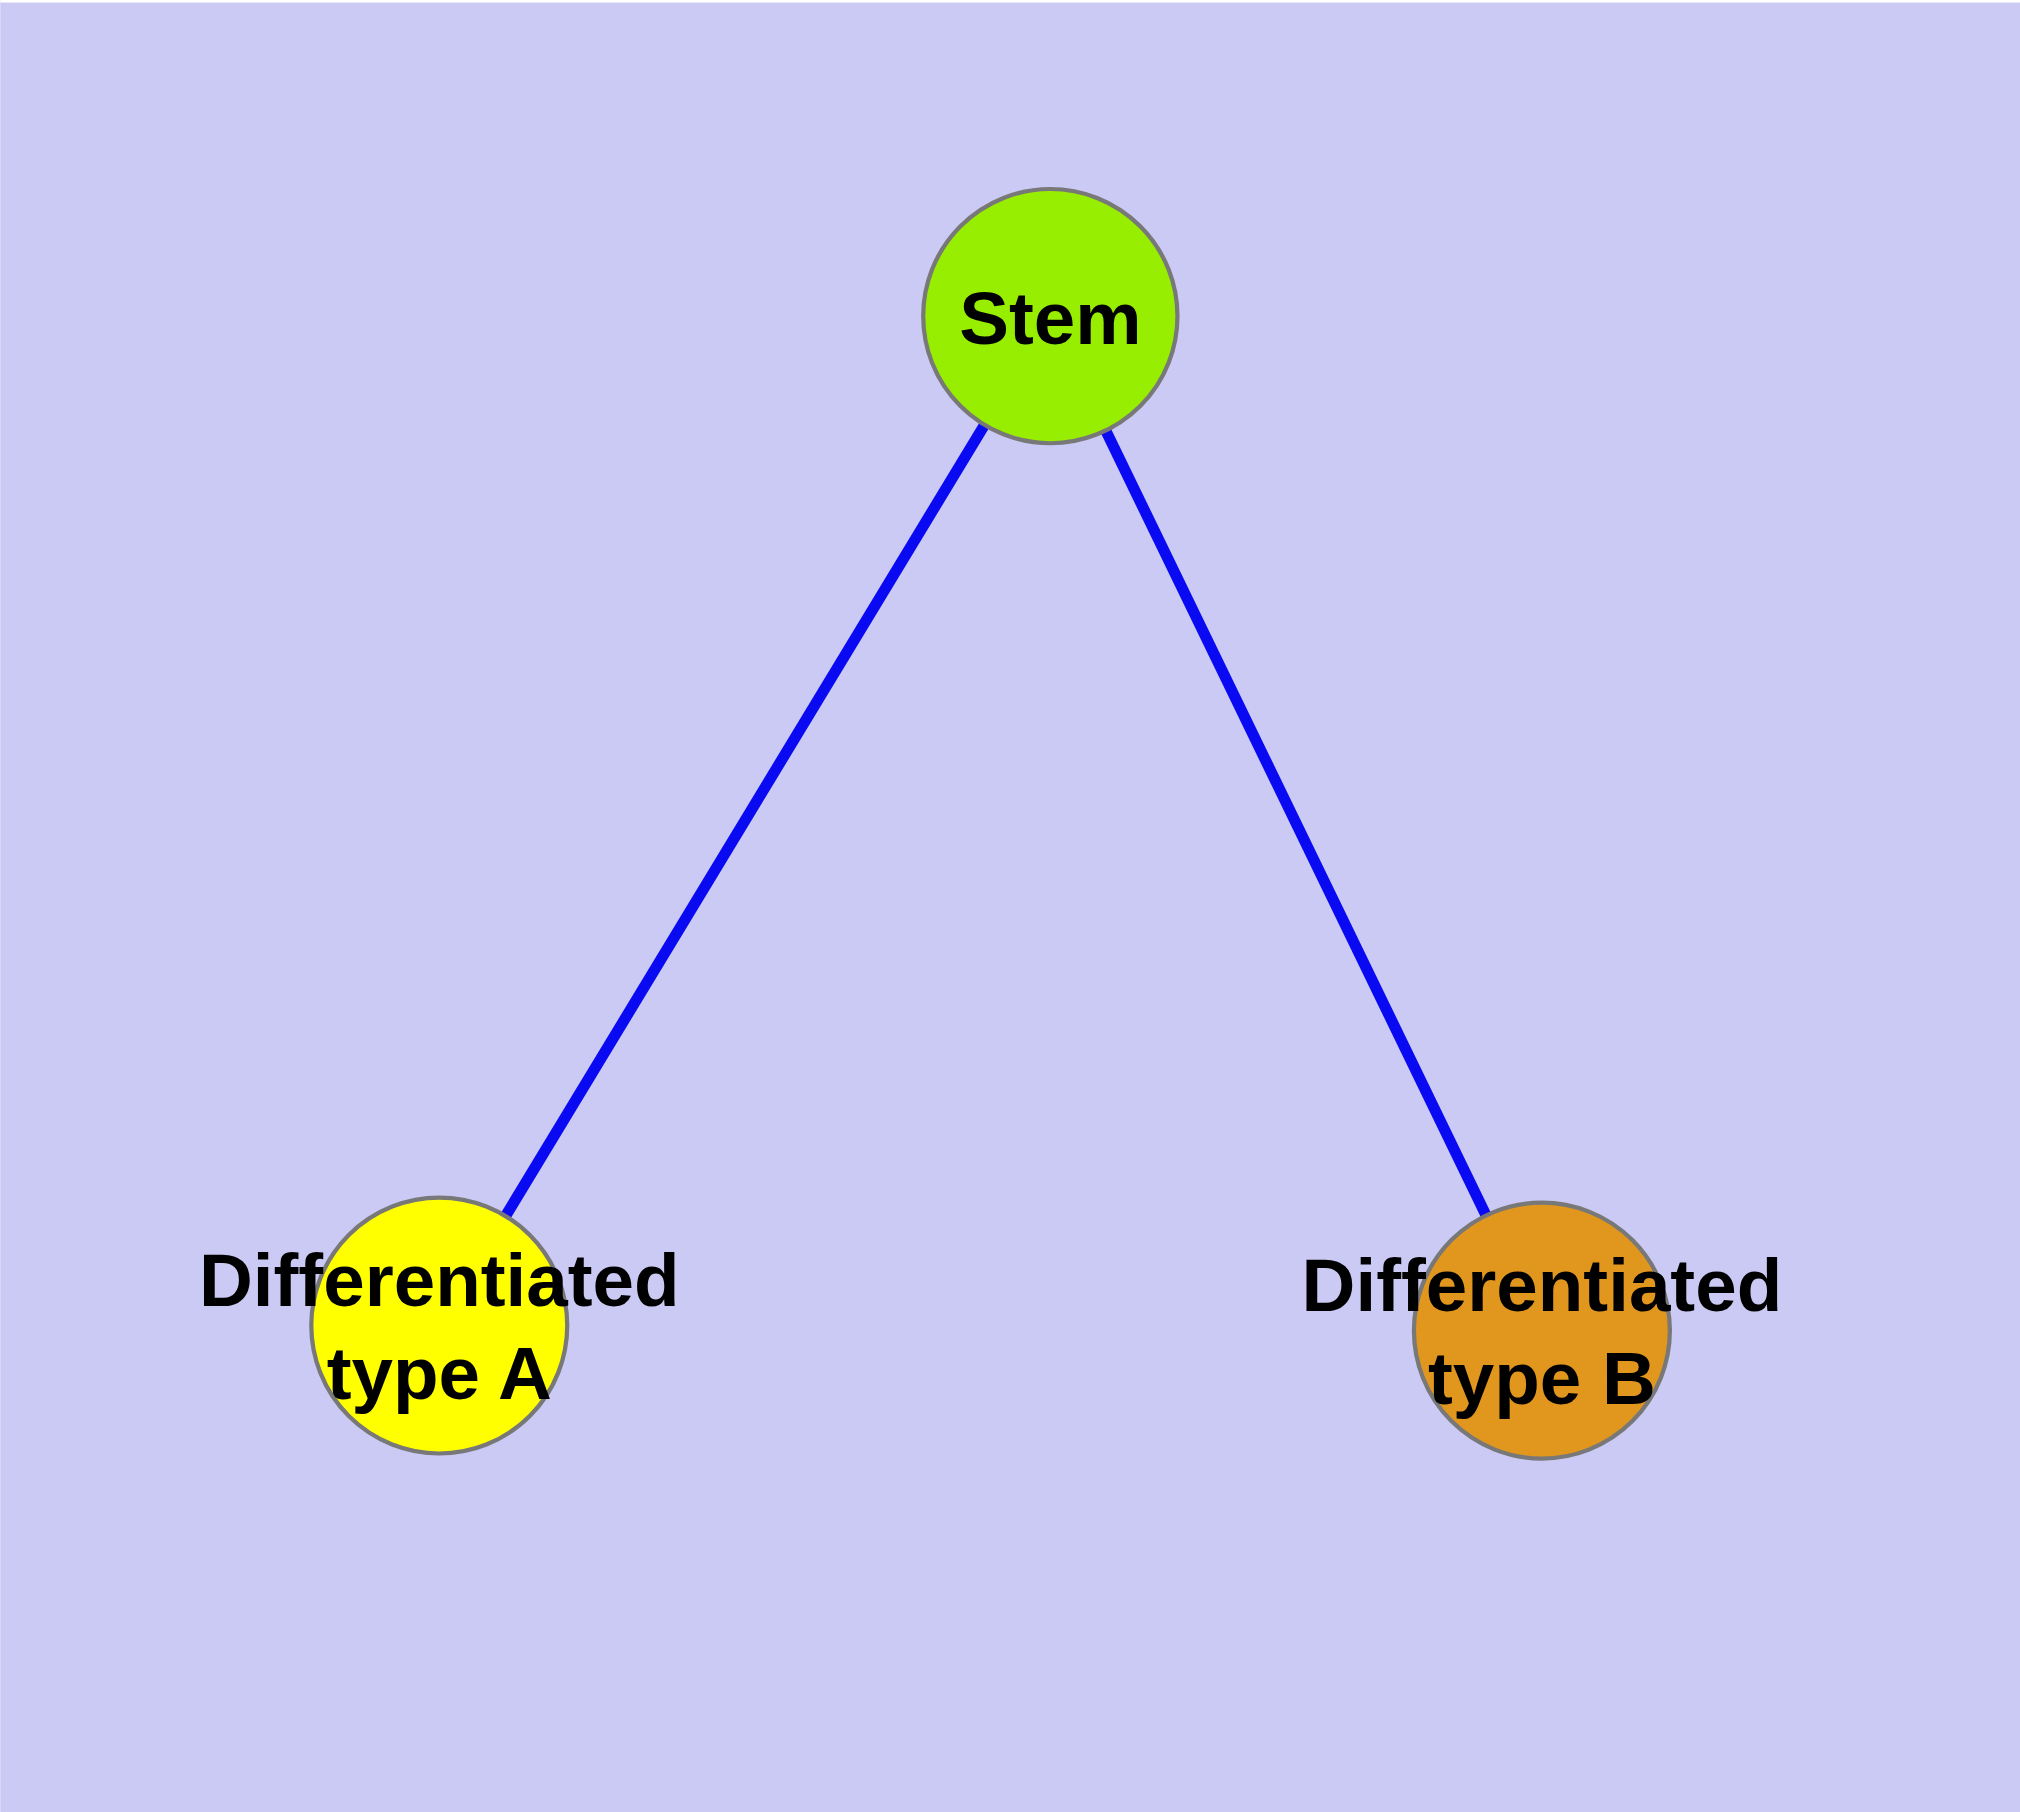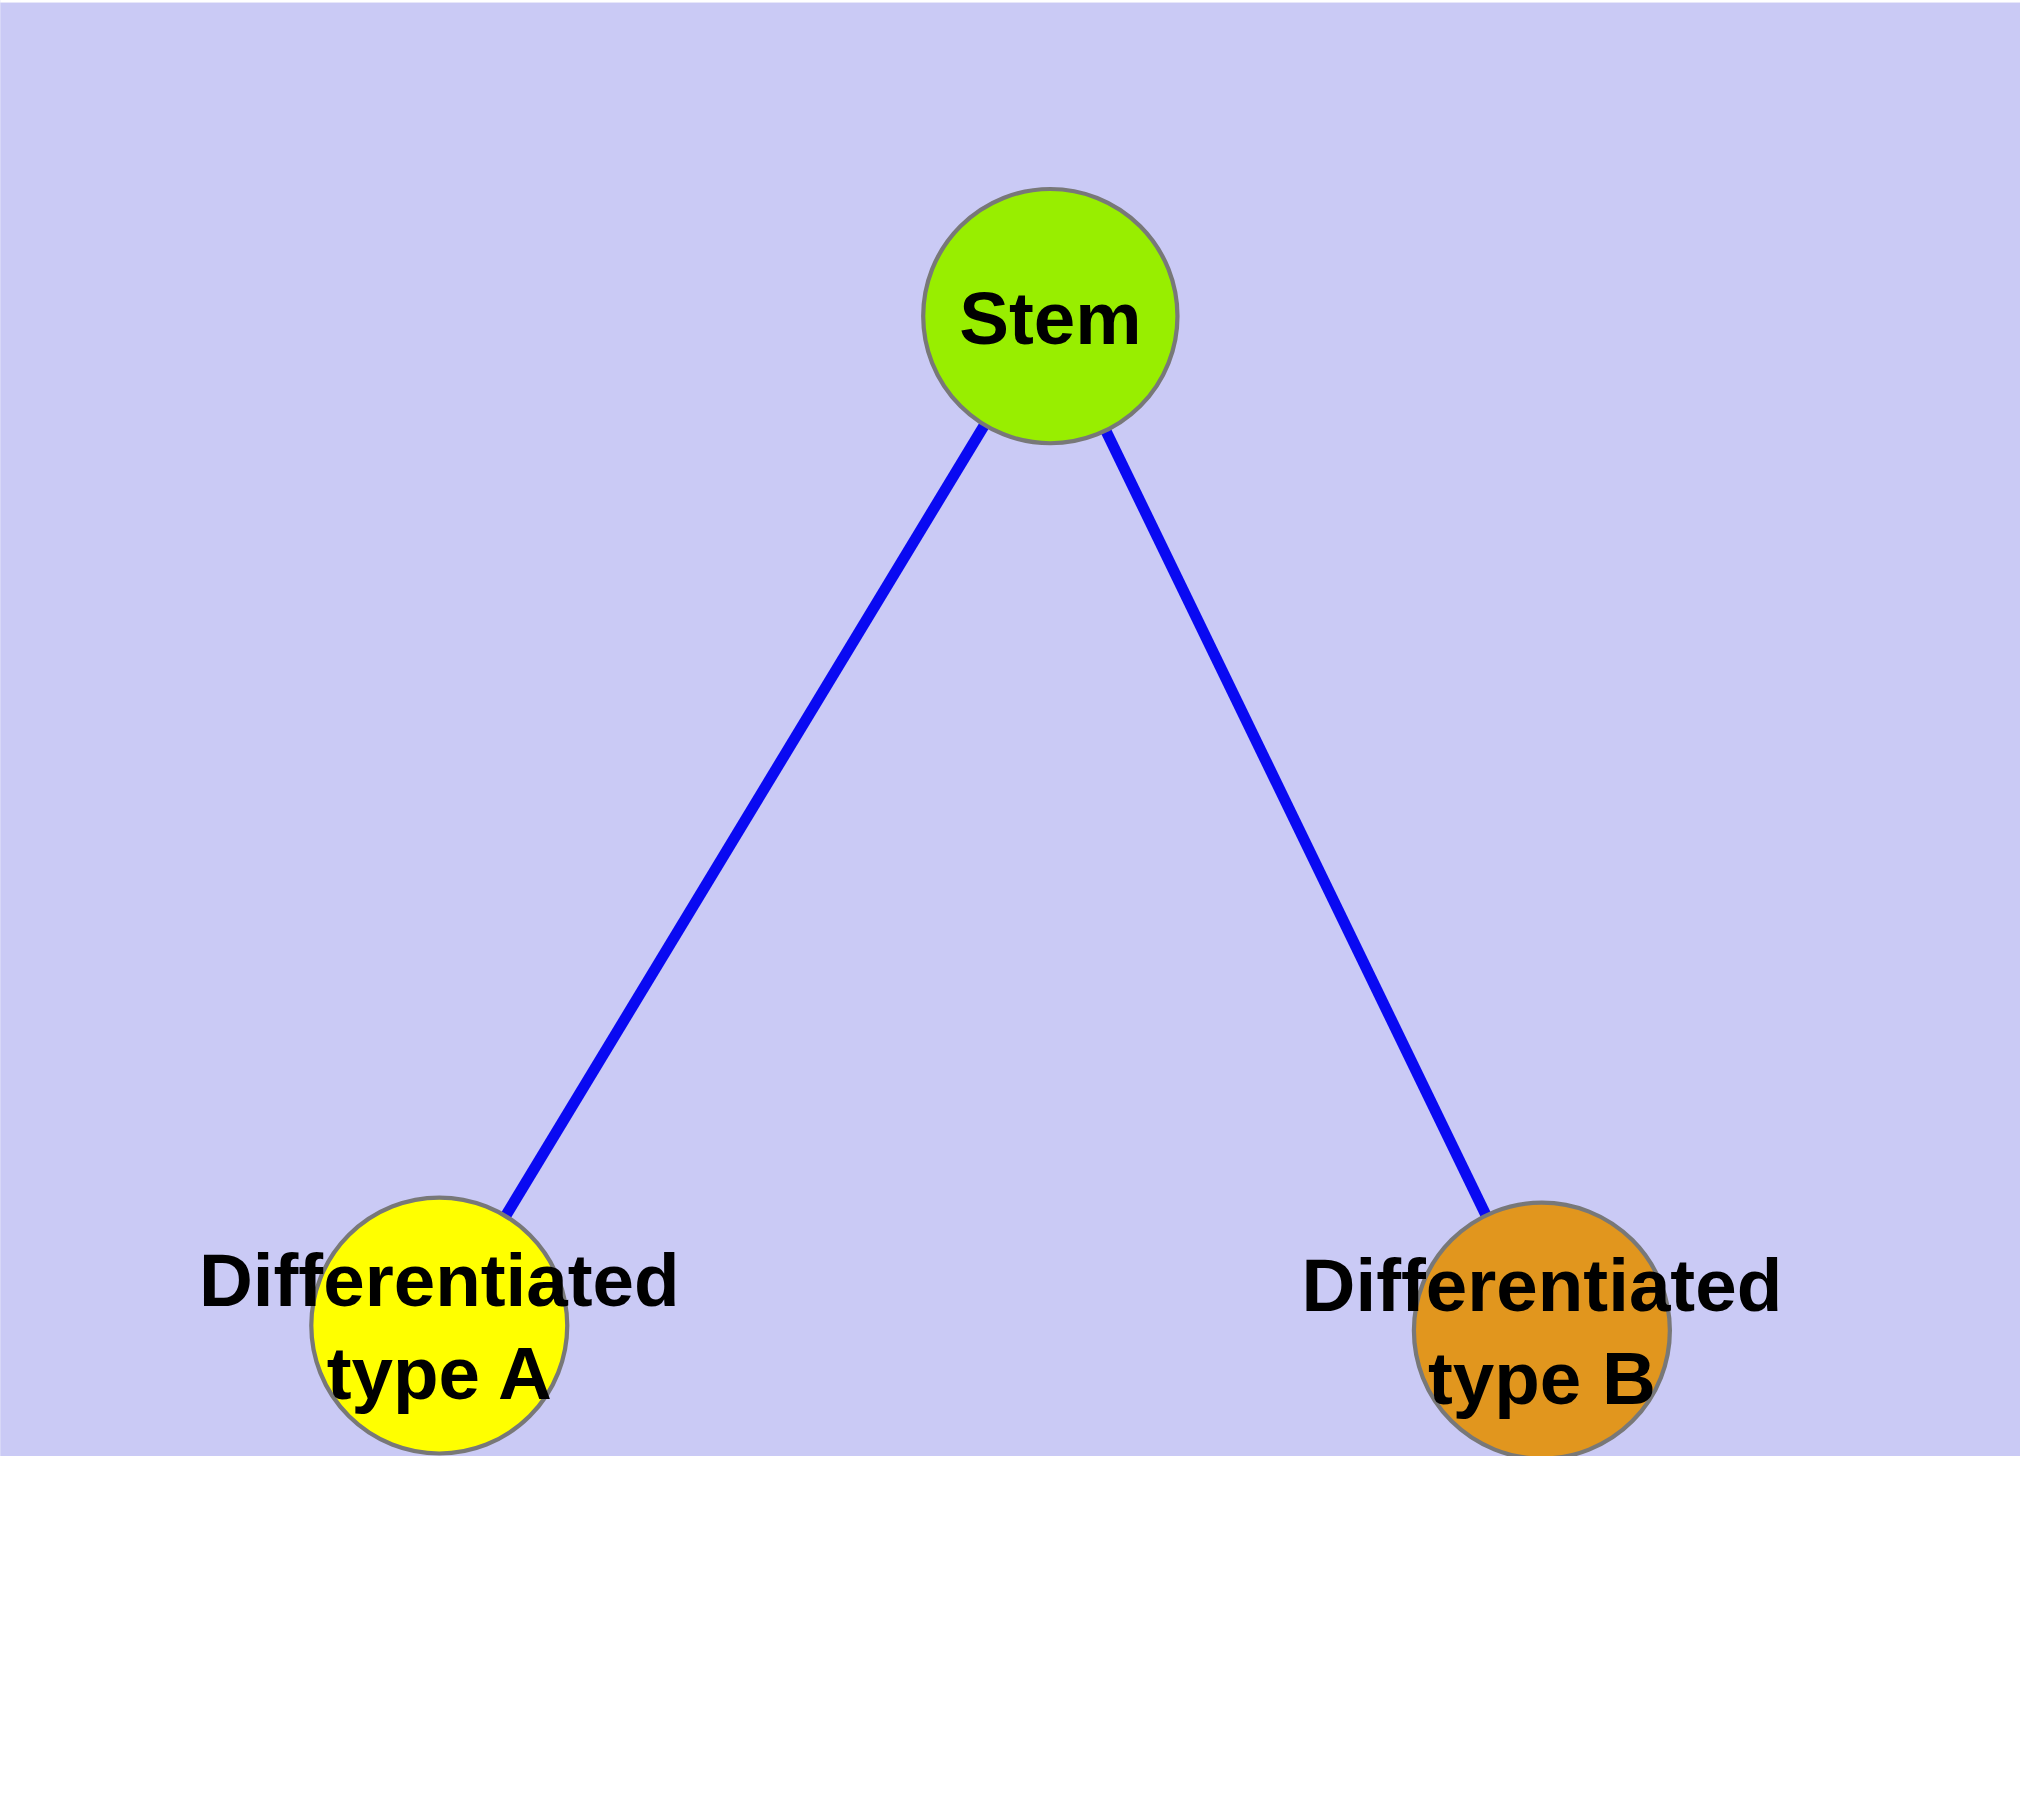--- a/index.html
+++ b/index.html
@@ -3,21 +3,21 @@
 <meta charset="utf-8">
 <style>
   html, body {
     margin: 0;
     padding: 0;
     background: #ffffff;
   }
   .canvas {
     position: relative;
     width: 2021px;
-    height: 1456px;
+    height: 1812px;
     overflow: hidden;
   }
   .canvas svg {
     display: block;
     width: 2021px;
     height: 1812px;
   }
   .node-label {
     font-family: "Liberation Sans", sans-serif;
     font-weight: bold;

